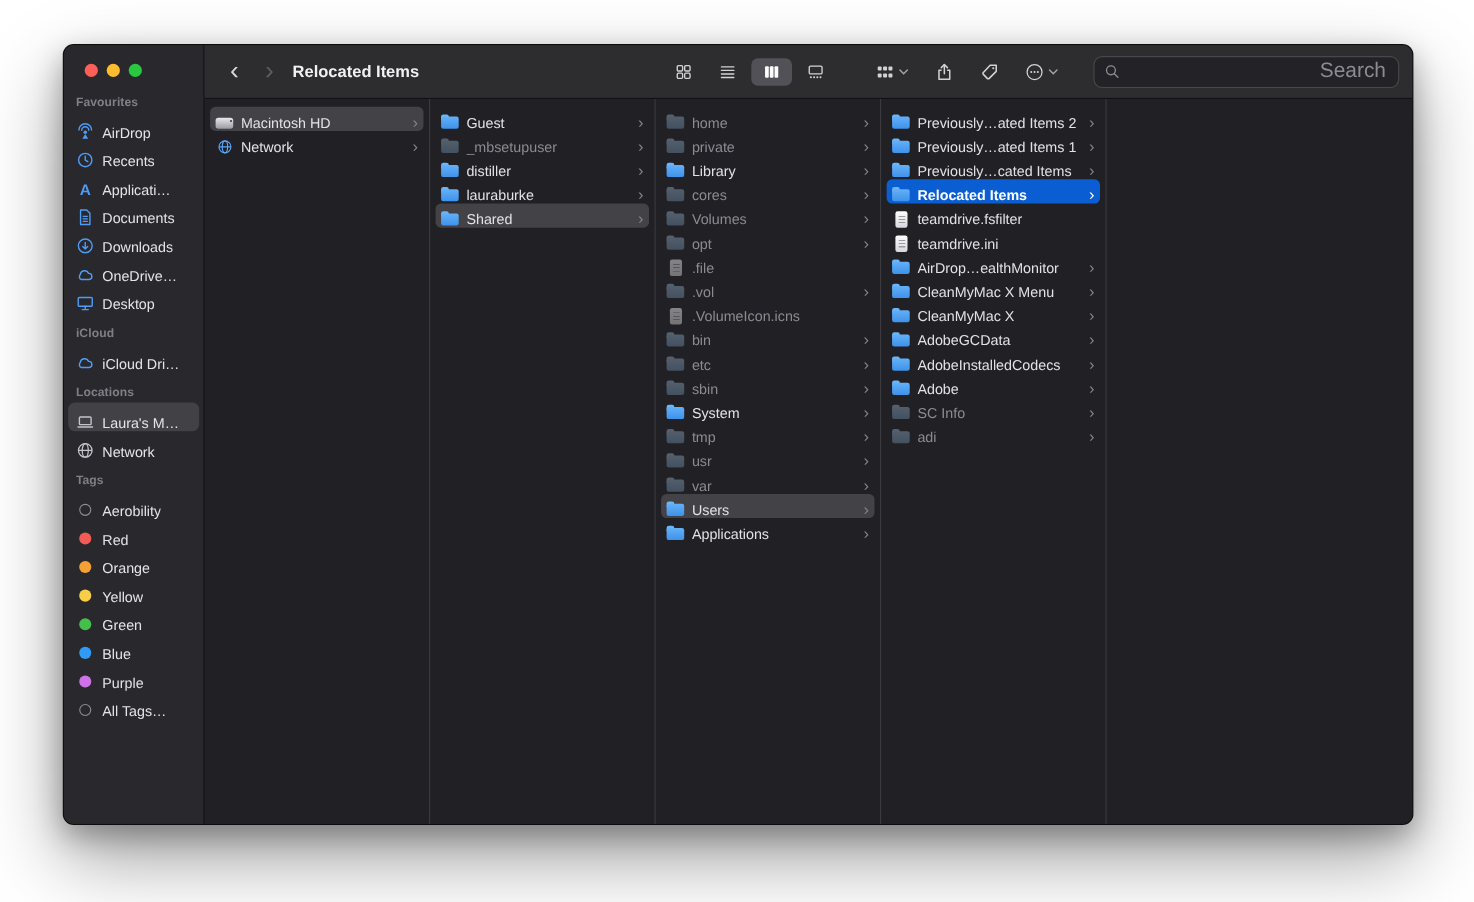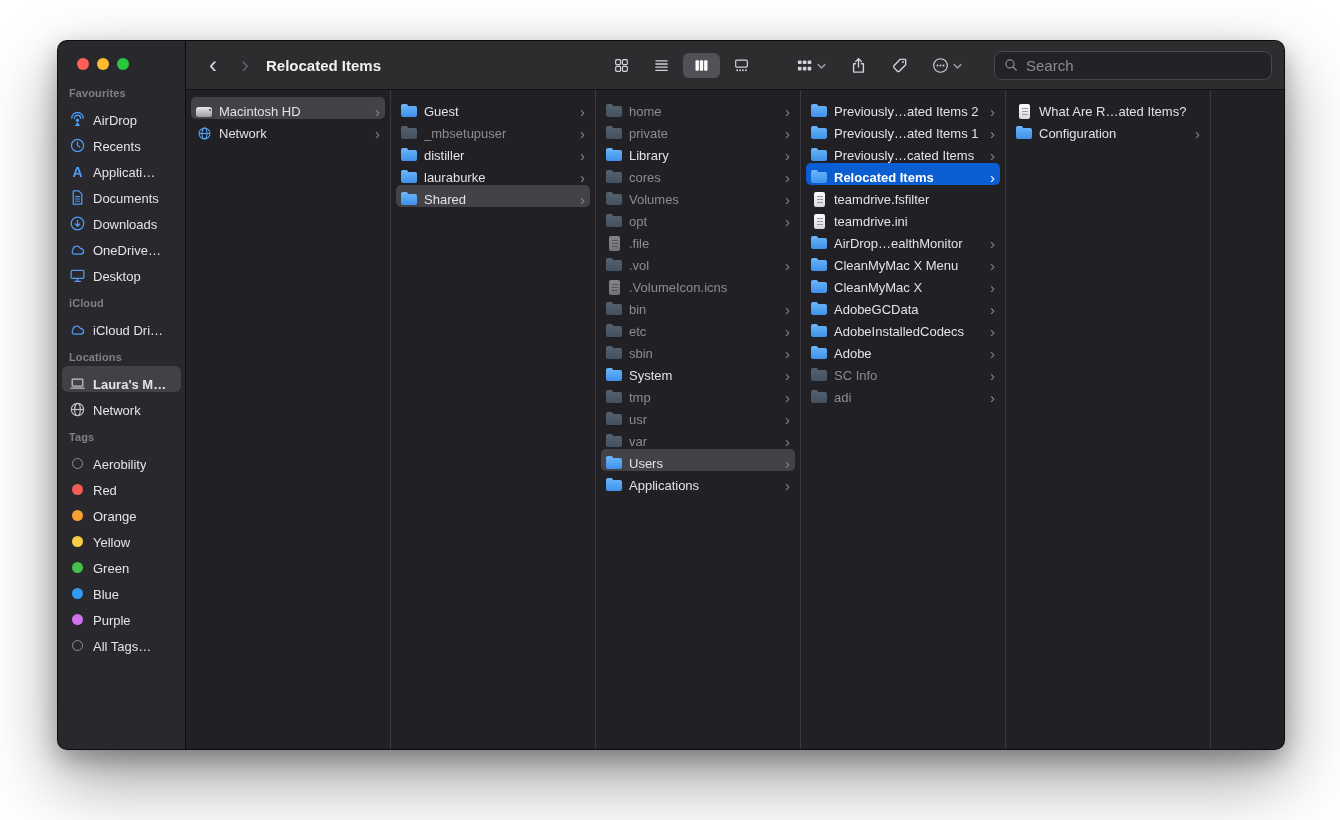--- a/index.html
+++ b/index.html
@@ -6,21 +6,21 @@
   .stage{width:1340px;height:820px;position:relative;overflow:hidden;}
   .window{position:absolute;left:57px;top:40px;width:1226px;height:708px;background:#212125;border-radius:10px;overflow:hidden;display:flex;box-shadow:0 30px 70px rgba(0,0,0,.38),0 10px 25px rgba(0,0,0,.28);border:1px solid rgba(0,0,0,.6);}
   
   .sidebar{width:127px;flex:none;background:#29292d;border-right:1px solid #0c0c0e;display:flex;flex-direction:column;}
   .traffic{display:flex;gap:8px;padding:17px 0 4px 19px;flex:none;}
   .tl{width:12px;height:12px;border-radius:50%;}
   .tl.red{background:#ff5f57}.tl.yellow{background:#febc2e}.tl.green{background:#28c840}
   .sb-list{padding:0 4px;overflow:hidden;}
   .sb-head{font-size:11px;font-weight:700;color:#7f7f86;padding:13px 7px 3px;letter-spacing:.1px;}
   .sb-item{display:flex;align-items:flex-end;gap:7px;height:26px;padding:0 7px;border-radius:6px;color:#e4e4e8;font-size:13px;}
-  .sb-item.sel{background:#414146;font-weight:bold;}
+  .sb-item.sel{background:#414146;}
   .sb-item .lbl{overflow:hidden;white-space:nowrap;text-overflow:ellipsis;min-width:0;}
   .sbic{width:17px;height:17px;flex:none;color:#4f9cf7;display:flex;align-items:center;justify-content:center;}
   .sbic svg{width:17px;height:17px;}
   .sbic.gray{color:#c4c4ca;}
   .appA{font-weight:800;font-size:14px;}
   .dot{width:11px;height:11px;border-radius:50%;margin:3px;flex:none;box-sizing:border-box;}
   .t-clear{border:1.5px solid #8e8e93;background:transparent;}
   .t-red{background:#f25c54}.t-orange{background:#f5a133}.t-yellow{background:#f7ce46}
   .t-green{background:#43c04b}.t-blue{background:#2f9bf6}.t-purple{background:#cf71e9}
   
@@ -33,21 +33,21 @@
   .view-group{display:flex;align-items:center;gap:3px;margin-left:auto;color:#d3d3d7;}
   .vbtn{padding:5px 10px;border-radius:6px;display:flex;align-items:center;}
   .vbtn svg{width:17px;height:15px;}
   .vbtn.active{background:#515157;color:#ffffff;}
   .tb-actions{display:flex;align-items:center;gap:24px;margin-left:36px;color:#d3d3d7;}
   .abtn{display:flex;align-items:center;gap:4px;}
   .abtn svg.gl{width:17px;height:17px;}
   .vchev svg{width:9px;height:7px;color:#a2a2a8;}
   .search{margin-left:32px;width:278px;height:29px;border-radius:8px;background:#232327;border:1px solid #47474c;display:flex;align-items:center;padding:0 9px;gap:6px;box-sizing:border-box;}
   .search svg{width:14px;height:14px;color:#8b8b91;flex:none;}
-  .search input{background:none;border:none;outline:none;color:#e9e9eb;font-size:15px;width:100%;font-family:inherit;}
+  .search input{background:none;border:none;outline:none;color:#e9e9eb;font-size:19px;width:100%;font-family:inherit;text-align:right;}
   .search input::placeholder{color:#8b8b91;}
   
   .columns{flex:1;display:flex;overflow:hidden;}
   .col{width:205px;flex:none;border-right:1px solid #3a3a3f;padding-top:7px;overflow:hidden;box-sizing:border-box;}
   .col.fill{flex:1;border-right:none;}
   .row{display:flex;align-items:flex-end;gap:6px;height:22px;margin:0 5px;padding:0 5px;border-radius:5px;font-size:13px;color:#e2e2e6;}
   .row .lbl{flex:1;min-width:0;overflow:hidden;white-space:nowrap;text-overflow:ellipsis;}
   .chev{flex:none;margin-left:4px;color:#85858c;font-size:15px;line-height:1;}
   .chev::before{content:"›";}
   .row.dim .lbl{color:#8b8b92;}
@@ -505,30 +505,19 @@
               <span class="lbl">SC Info</span>
               <span class="chev"></span>
             </div>
         <div class="row dim">
               <span class="ic folder"></span>
               <span class="lbl">adi</span>
               <span class="chev"></span>
             </div>
       </div>
 
-      <div class="col">
-        <div class="row">
-              <span class="ic file"></span>
-              <span class="lbl">What Are R…ated Items?</span>
-            </div>
-        <div class="row">
-              <span class="ic folder"></span>
-              <span class="lbl">Configuration</span>
-              <span class="chev"></span>
-            </div>
-      </div>
 
       <div class="col fill"></div>
     </div>
   </div>
 
 </div>
 </div>
 
 </body></html>

